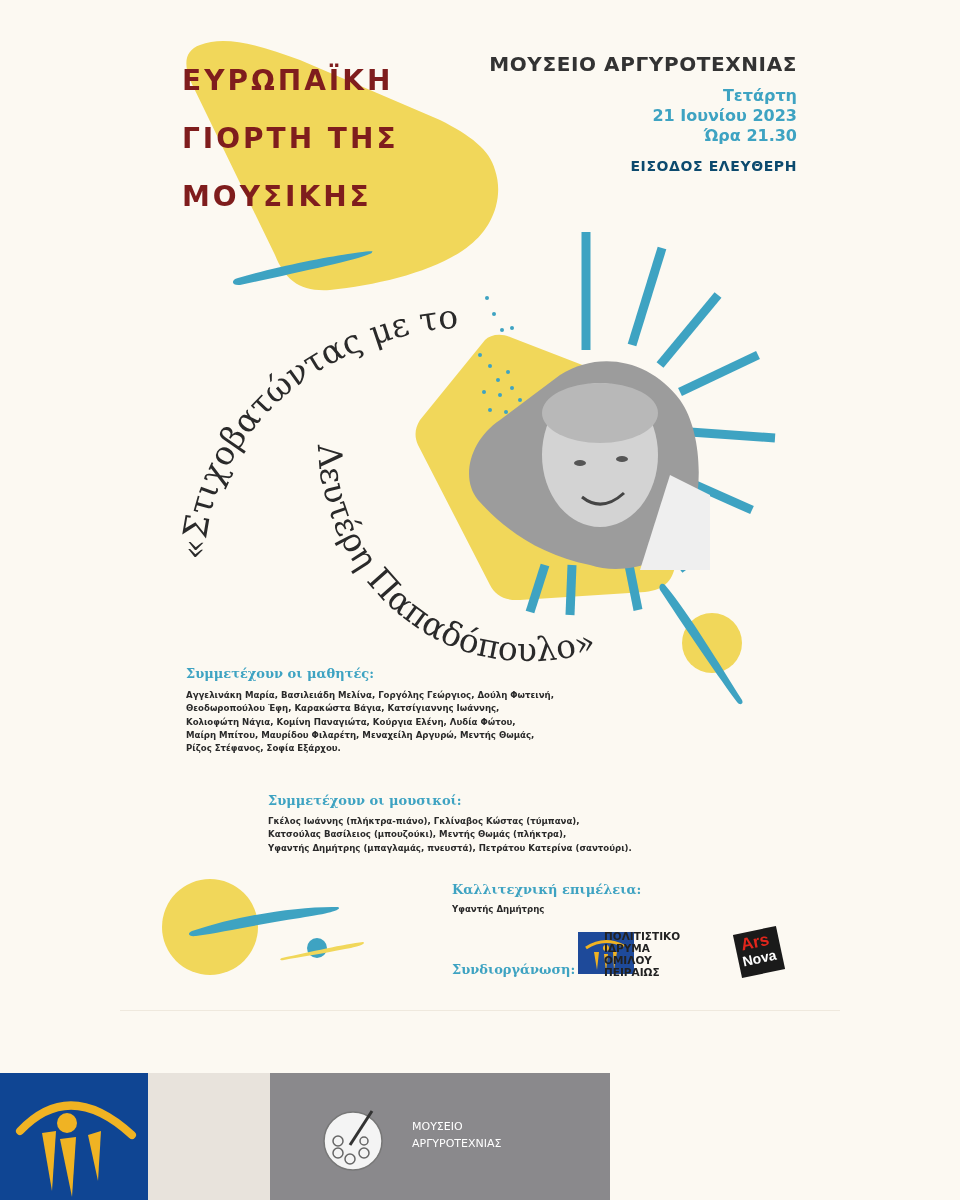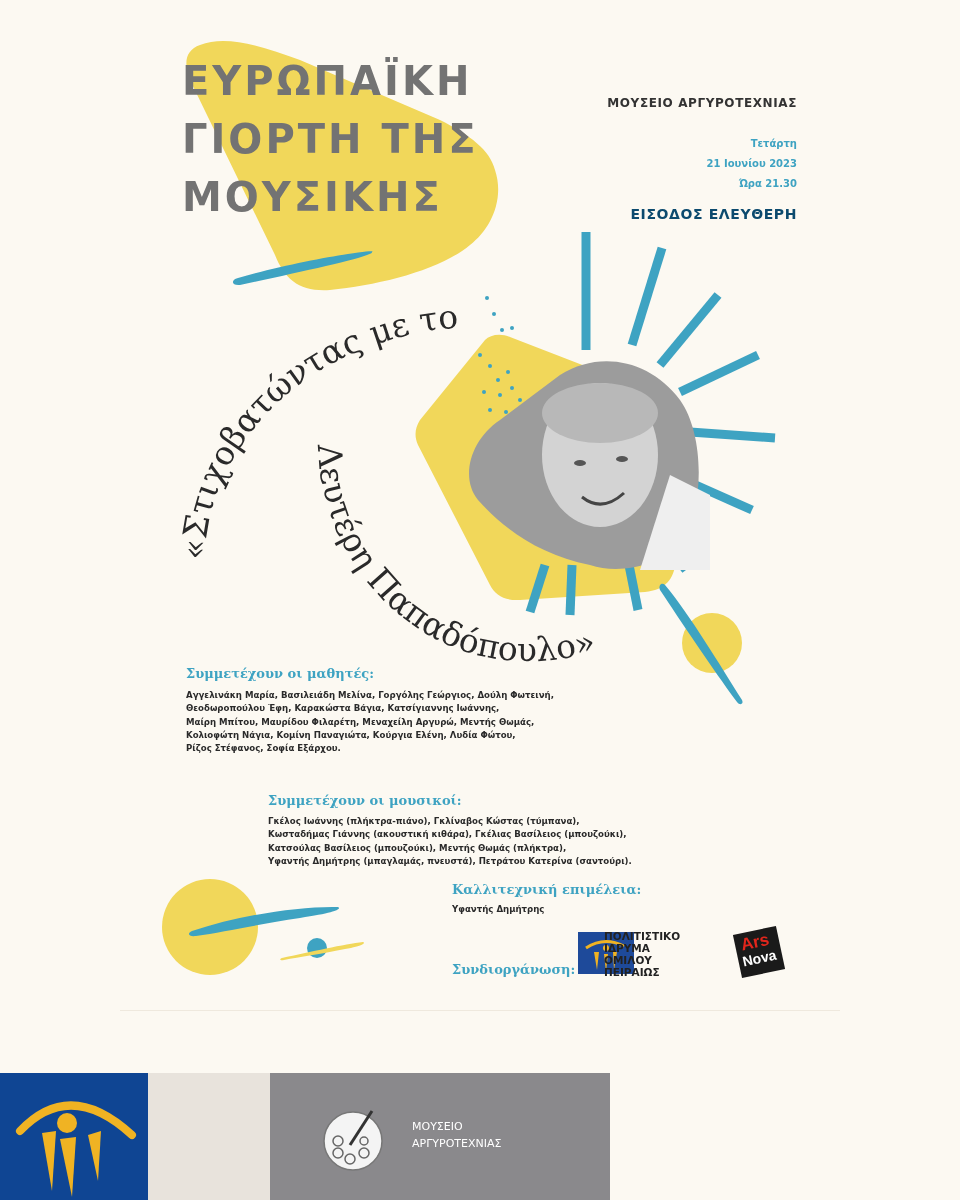--- a/index.html
+++ b/index.html
@@ -1,21 +1,21 @@
 <!DOCTYPE html>
 <html><head>
 <meta charset="utf-8">
 <style>
   html,body{margin:0;padding:0;}
   body{width:960px;height:1200px;background:#fcf9f2;position:relative;overflow:hidden;font-family:"Liberation Sans",sans-serif;color:#2b2b2b;}
   .abs{position:absolute;}
-  .title{left:182px;top:52px;font-family:"DejaVu Sans",sans-serif;font-weight:bold;font-size:40px;line-height:58px;letter-spacing:3px;color:#737373;}
+  .title{left:182px;top:52px;font-family:"DejaVu Sans",sans-serif;font-weight:bold;font-size:28px;line-height:58px;letter-spacing:3px;color:#7f1d1d;}
   .info{right:163px;top:52px;text-align:right;font-family:"DejaVu Sans",sans-serif;font-weight:bold;}
-  .info .venue{font-size:12px;letter-spacing:0.6px;color:#333;margin-top:44px;}
-  .info .date{font-size:10px;color:#3ea3c2;line-height:20px;margin-top:24px;}
+  .info .venue{font-size:20px;letter-spacing:0.6px;color:#333;}
+  .info .date{font-size:16px;color:#3ea3c2;line-height:20px;margin-top:10px;}
   .info .entry{font-size:14px;letter-spacing:0.6px;color:#0c4a6e;margin-top:12px;}
   .h-serif{font-family:"DejaVu Serif",serif;font-weight:bold;color:#3ea3c2;font-size:13px;}
   .body-small{font-family:"DejaVu Sans",sans-serif;font-size:8.6px;line-height:13.3px;color:#2a2a2a;font-weight:bold;}
   .students{left:186px;top:666px;width:420px;}
   .musicians{left:268px;top:793px;width:420px;}
   .artistic{left:452px;top:882px;}
   .coorg{left:452px;top:962px;}
   .pio-logo{left:578px;top:932px;width:56px;height:42px;background:#1e4a9a;}
   .pio-text{left:604px;top:930px;font-family:"DejaVu Sans",sans-serif;font-weight:bold;font-size:10.5px;line-height:12px;color:#222;}
   .ars{left:737px;top:930px;width:44px;height:44px;background:#1a1a1a;transform:rotate(-12deg);}
@@ -112,31 +112,30 @@
     <div>Ώρα 21.30</div>
   </div>
   <div class="entry">ΕΙΣΟΔΟΣ ΕΛΕΥΘΕΡΗ</div>
 </div>
 
 <div class="abs students">
   <div class="h-serif" style="margin-bottom:8px;">Συμμετέχουν οι μαθητές:</div>
   <div class="body-small">
     <div>Αγγελινάκη Μαρία, Βασιλειάδη Μελίνα, Γοργόλης Γεώργιος, Δούλη Φωτεινή,</div>
     <div>Θεοδωροπούλου Έφη, Καρακώστα Βάγια, Κατσίγιαννης Ιωάννης,</div>
+    <div>Κολιοφώτη Νάγια, Κομίνη Παναγιώτα, Κούργια Ελένη, Λυδία Φώτου,</div>
     <div>Μαίρη Μπίτου, Μαυρίδου Φιλαρέτη, Μεναχείλη Αργυρώ, Μεντής Θωμάς,</div>
-    <div>Κολιοφώτη Νάγια, Κομίνη Παναγιώτα, Κούργια Ελένη, Λυδία Φώτου,</div>
     <div>Ρίζος Στέφανος, Σοφία Εξάρχου.</div>
   </div>
 </div>
 
 <div class="abs musicians">
   <div class="h-serif" style="margin-bottom:7px;">Συμμετέχουν οι μουσικοί:</div>
   <div class="body-small">
     <div>Γκέλος Ιωάννης (πλήκτρα-πιάνο), Γκλίναβος Κώστας (τύμπανα),</div>
-    <div>Κωσταδήμας Γιάννης (ακουστική κιθάρα), Γκέλιας Βασίλειος (μπουζούκι),</div>
     <div>Κατσούλας Βασίλειος (μπουζούκι), Μεντής Θωμάς (πλήκτρα),</div>
     <div>Υφαντής Δημήτρης (μπαγλαμάς, πνευστά), Πετράτου Κατερίνα (σαντούρι).</div>
   </div>
 </div>
 
 <div class="abs artistic">
   <div class="h-serif" style="margin-bottom:6px;">Καλλιτεχνική επιμέλεια:</div>
   <div class="body-small">Υφαντής Δημήτρης</div>
 </div>
 

